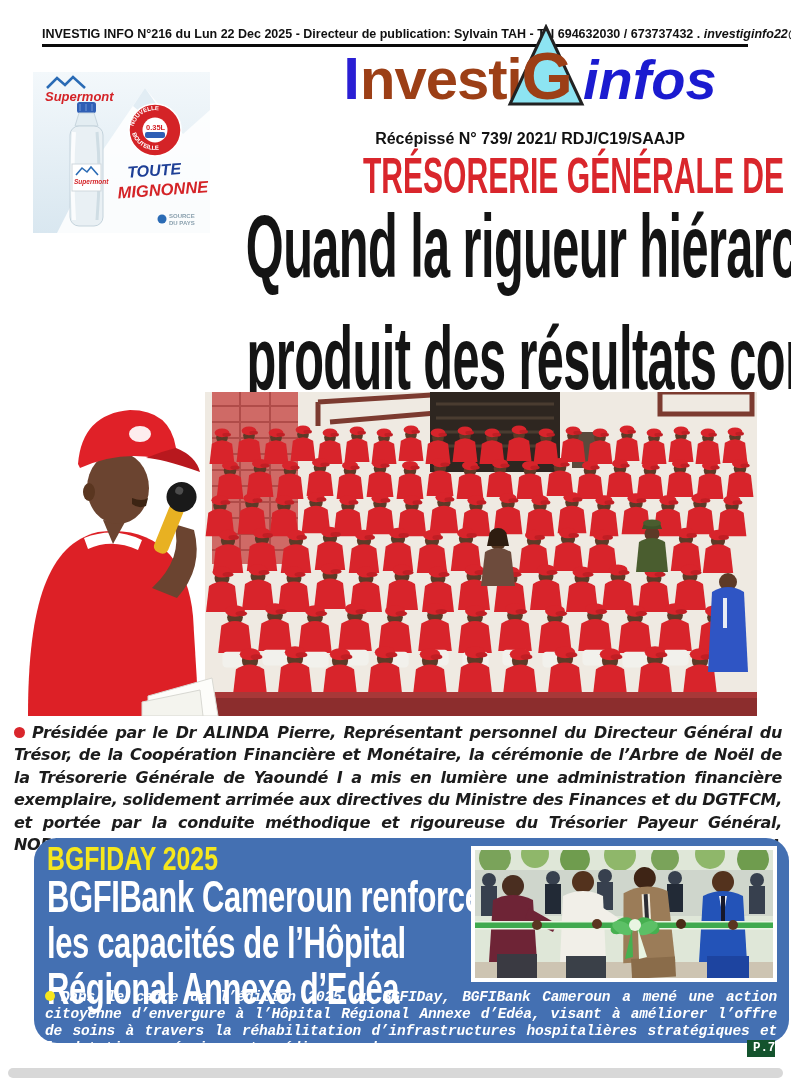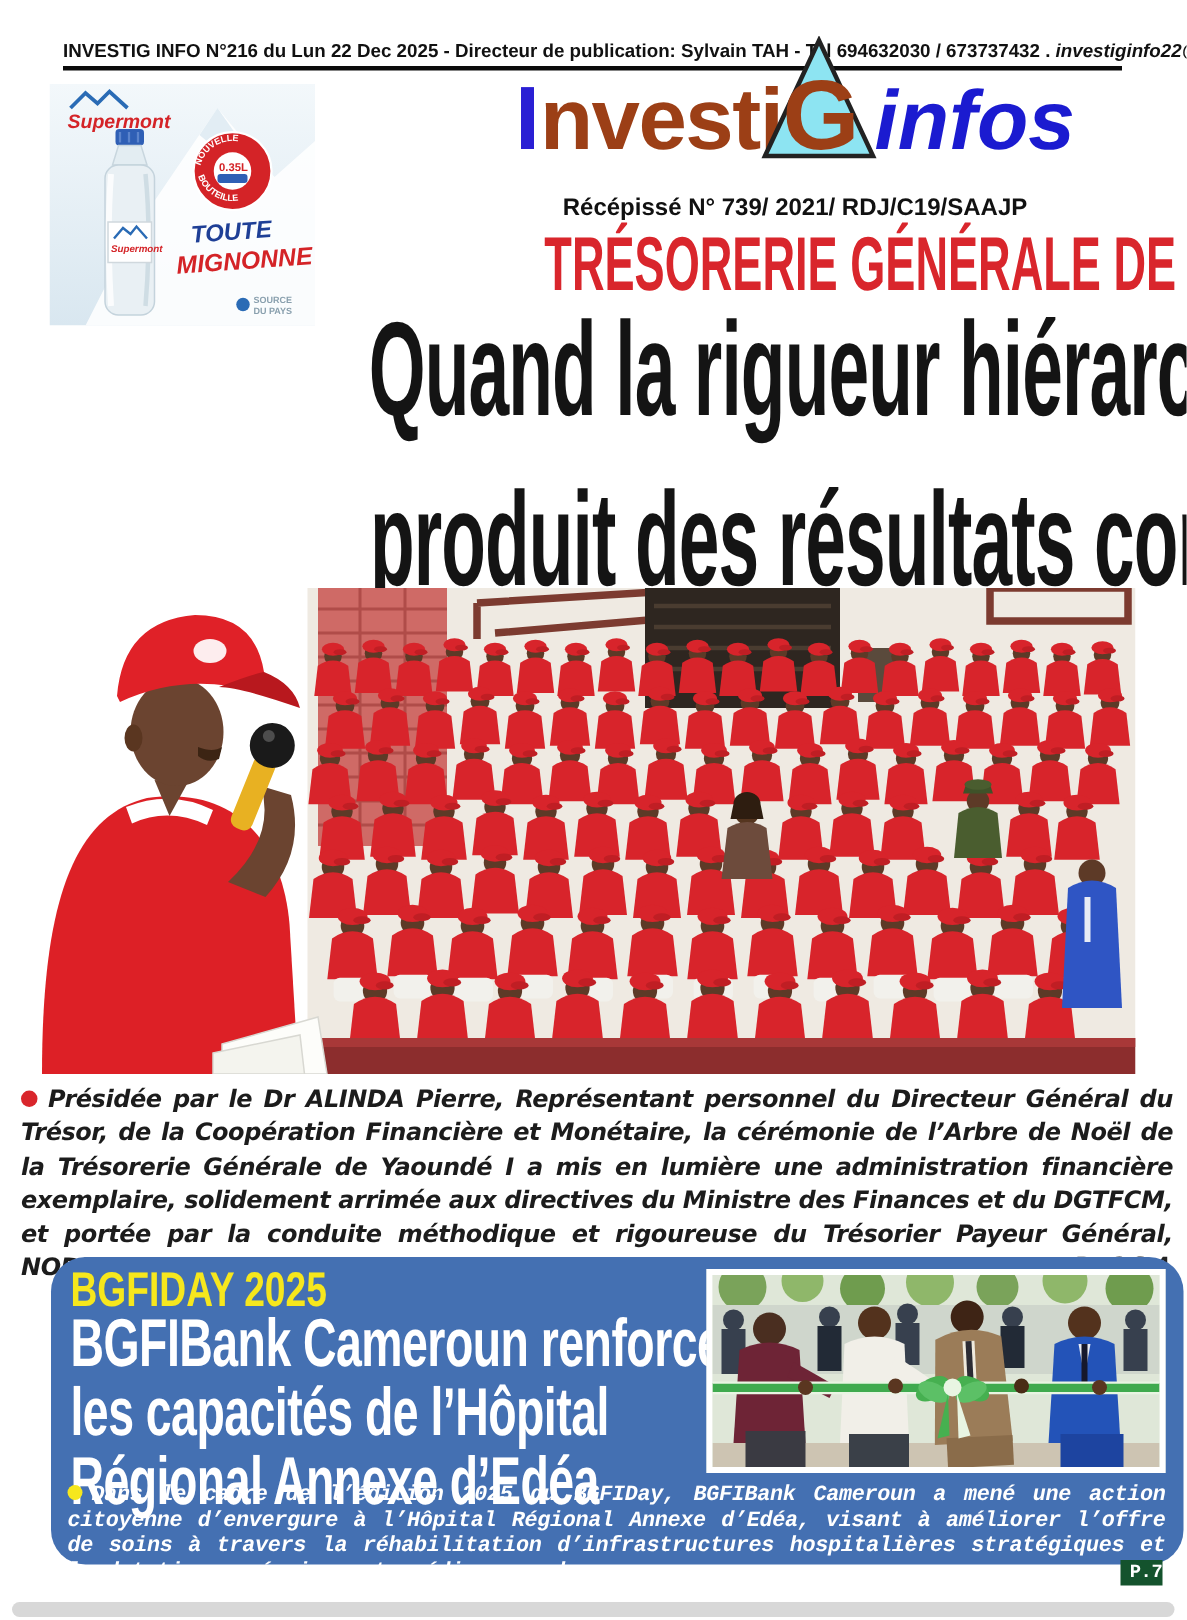--- a/index.html
+++ b/index.html
@@ -5,21 +5,21 @@
   html,body{margin:0;padding:0;}
   body{width:791px;height:1080px;background:#fff;font-family:"Liberation Sans",sans-serif;overflow:hidden;}
   .page{position:relative;width:791px;height:1080px;background:#fff;}
 
   
   .hdr{position:absolute;left:42px;top:27px;width:710px;font-size:12.5px;font-weight:bold;color:#111;white-space:nowrap;}
   .hdr .email{font-style:italic;}
   .hdr-rule{position:absolute;left:42px;top:44px;width:706px;height:3px;background:#0b0b0b;}
 
   
-  .ad{position:absolute;left:33px;top:56px;width:177px;height:161px;}
+  .ad{position:absolute;left:33px;top:72px;width:177px;height:161px;}
 
   
   .masthead{position:absolute;left:290px;top:52px;width:480px;text-align:center;}
   .logo-line{position:relative;display:inline-block;white-space:nowrap;line-height:48px;height:76px;}
   .logo-i{color:#2a1fd4;font-weight:bold;font-size:60px;}
   .logo-nvesti{color:#9c3f16;font-weight:bold;font-size:58px;letter-spacing:-1px;}
   .logo-g{color:#9c3f16;font-weight:bold;font-size:66px;position:relative;display:inline-block;z-index:1;}
   .logo-g .tri{position:absolute;left:-16px;top:-28px;z-index:-1;}
   .logo-infos{color:#1b1bd0;font-weight:bold;font-style:italic;font-size:56px;margin-left:10px;}
   .receipt{font-size:16px;font-weight:bold;color:#111;margin-top:2px;}

